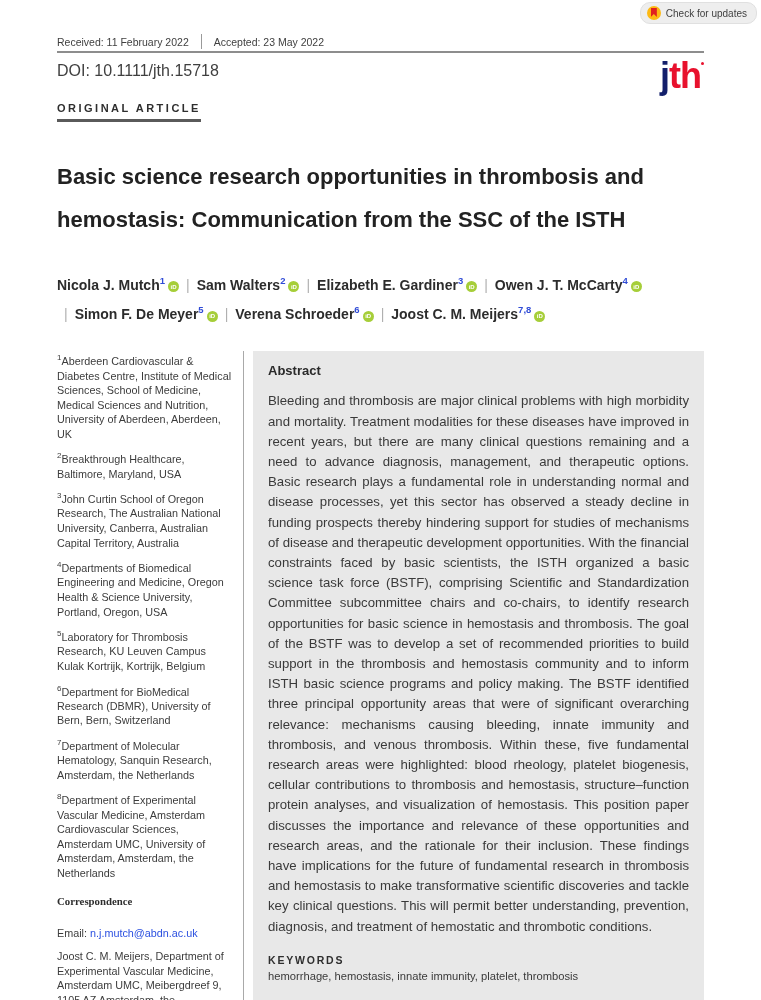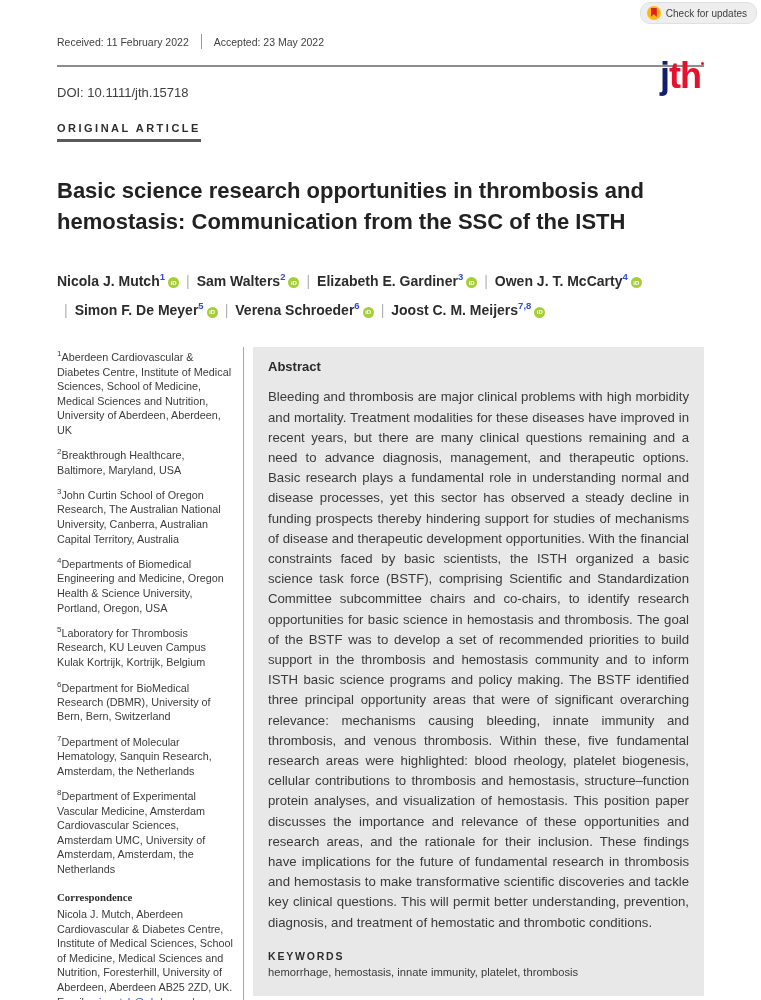--- a/index.html
+++ b/index.html
@@ -25,46 +25,46 @@
     background: #fdb913; display: inline-flex; align-items: flex-start; justify-content: center;
   }
   .updates-icon .bookmark {
     display: block; width: 6px; height: 9px; margin-top: 2px;
     background: #e02020;
     clip-path: polygon(0 0, 100% 0, 100% 100%, 50% 68%, 0 100%);
   }
 
   
   .received-row {
-    margin-top: 34px; padding-bottom: 16px;
+    margin-top: 34px; padding-bottom: 2px;
     border-bottom: 2px solid #8d8d8d;
     display: flex; align-items: center;
     font-size: 10.5px; color: #3f3f3f;
   }
   .received-row .divider { width: 1px; height: 15px; background: #9a9a9a; margin: 0 12px; }
-  .doi-row { margin-top: 18px; font-size: 13px; color: #3f3f3f; }
+  .doi-row { margin-top: 9px; font-size: 16px; color: #3f3f3f; }
   .header-band { position: relative; }
   .jth-logo {
     position: absolute; right: 0; top: 24px;
     font-size: 36px; font-weight: bold; letter-spacing: -1px;
     font-family: "Liberation Sans", sans-serif; line-height: 36px; text-align: center;
   }
   .jth-logo .j { color: #131f6b; }
   .jth-logo .th { color: #e8112d; }
   .jth-logo .tm { display:inline-block; width: 3px; height: 3px; border-radius:50%; background:#e8112d; vertical-align: top; margin-top: 4px; }
   .article-type {
     margin-top: 22px; display: inline-block;
     font-size: 11px; font-weight: bold; letter-spacing: 2.5px; color: #2e2e2e;
     border-bottom: 3px solid #5a5a5a; padding-bottom: 5px;
   }
 
   
   .title {
     margin-top: 33px; max-width: 620px;
-    font-size: 22px; line-height: 31px; font-weight: bold; color: #222222;
+    font-size: 22px; line-height: 43px; font-weight: bold; color: #222222;
   }
 
   
   .authors { margin-top: 27px; font-size: 14px; font-weight: bold; color: #2c2c2c; line-height: 26px; max-width: 640px; }
   .authors sup { color: #2f4bd6; font-weight: bold; font-size: 9.5px; }
   .author-sep { color: #b0b0b0; font-weight: normal; padding: 0 7px; }
   .orcid {
     display: inline-flex; align-items: center; justify-content: center;
     width: 11px; height: 11px; border-radius: 50%;
     background: #a6ce39; color: #ffffff; font-size: 6px; font-weight: bold;
@@ -129,21 +129,21 @@
       <p class="aff"><sup>2</sup><span>Breakthrough Healthcare, Baltimore, Maryland, USA</span></p>
       <p class="aff"><sup>3</sup><span>John Curtin School of Oregon Research, The Australian National University, Canberra, Australian Capital Territory, Australia</span></p>
       <p class="aff"><sup>4</sup><span>Departments of Biomedical Engineering and Medicine, Oregon Health &amp; Science University, Portland, Oregon, USA</span></p>
       <p class="aff"><sup>5</sup><span>Laboratory for Thrombosis Research, KU Leuven Campus Kulak Kortrijk, Kortrijk, Belgium</span></p>
       <p class="aff"><sup>6</sup><span>Department for BioMedical Research (DBMR), University of Bern, Bern, Switzerland</span></p>
       <p class="aff"><sup>7</sup><span>Department of Molecular Hematology, Sanquin Research, Amsterdam, the Netherlands</span></p>
       <p class="aff"><sup>8</sup><span>Department of Experimental Vascular Medicine, Amsterdam Cardiovascular Sciences, Amsterdam UMC, University of Amsterdam, Amsterdam, the Netherlands</span></p>
 
       <p class="corr-heading">Correspondence</p>
       <div class="corr-block">
-        <span>Nicola J. Mutch, Aberdeen Cardiovascular &amp; Diabetes Centre, Institute of Medical Sciences, School of Medicine, Medical Sciences and Nutrition, Foresterhill, University of Aberdeen, Aberdeen AB25 2ZD, UK.</span><br>
+        <br>
         <span>Email: </span><a href="#" class="email-link">n.j.mutch@abdn.ac.uk</a>
       </div>
       <div class="corr-block">
         <span>Joost C. M. Meijers, Department of Experimental Vascular Medicine, Amsterdam UMC, Meibergdreef 9, 1105 AZ Amsterdam, the Netherlands.</span><br>
         
       </div>
     </div>
 
     <div class="col-divider"></div>
 

